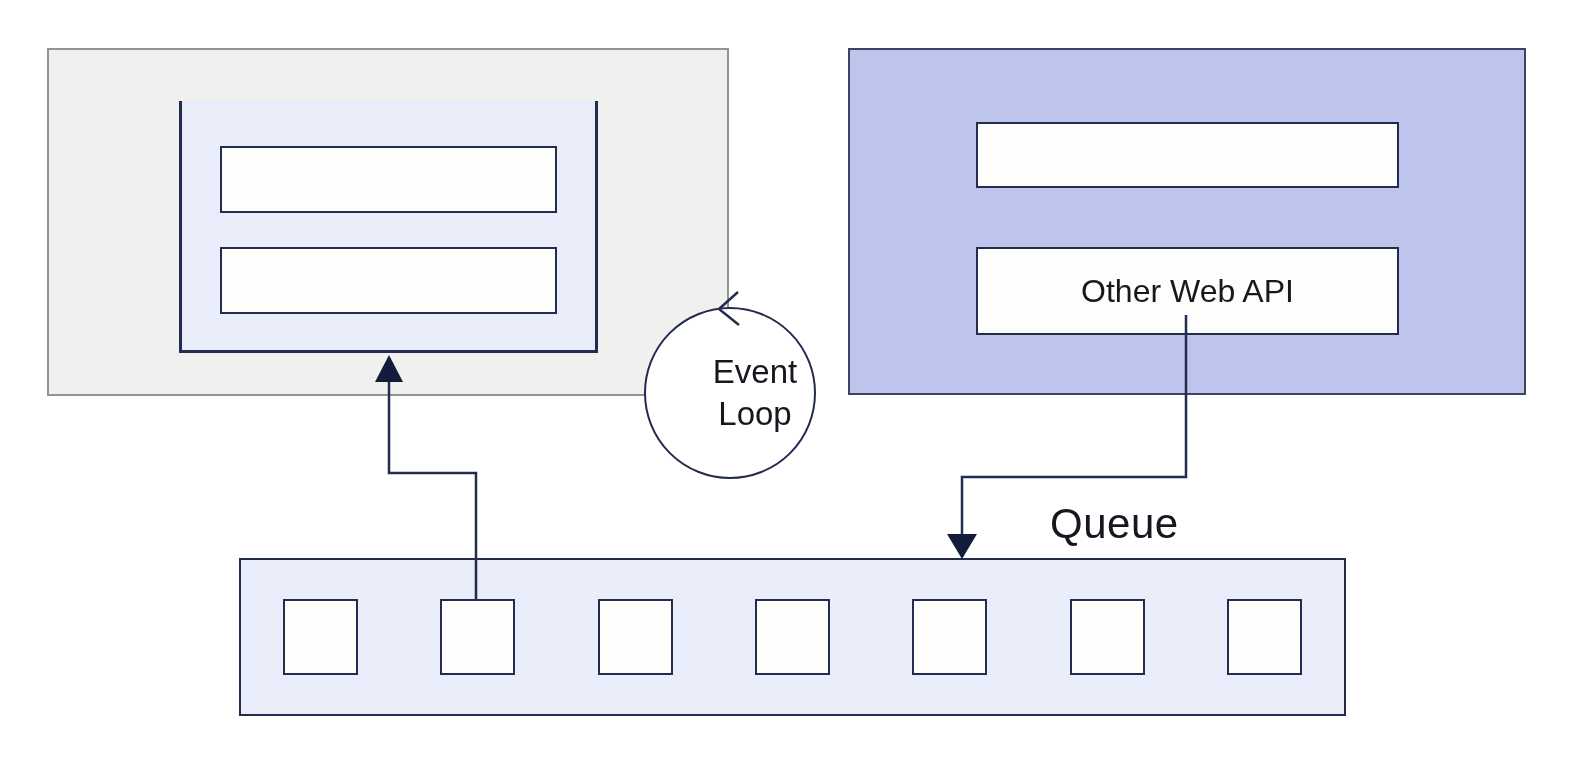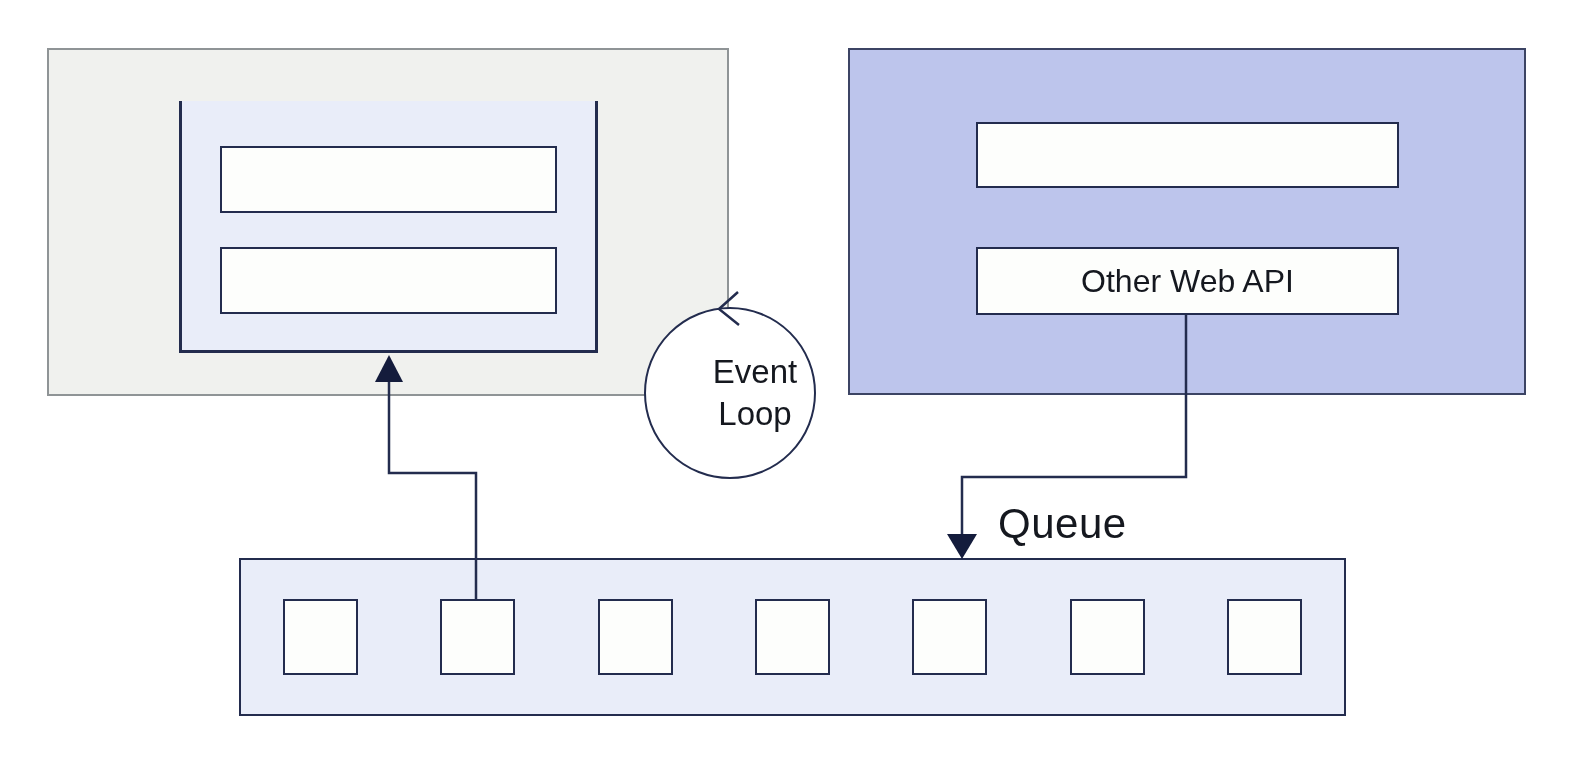--- a/index.html
+++ b/index.html
@@ -34,23 +34,23 @@
     display:flex;align-items:center;justify-content:flex-end;text-align:center;
     font-size:33px;line-height:1.27;}
   .event-circle span{display:block;width:118px;}
   
   .purple-panel{left:848px;top:48px;width:678px;height:347px;
     background:var(--purple_fill);border:2px solid var(--purple_border);}
   .api-row{position:absolute;left:126px;width:423px;
     background:var(--white_fill);border:2px solid var(--line);
     display:flex;align-items:center;justify-content:center;font-size:32px;}
   .api-row.row-top{top:72px;height:66px;}
-  .api-row.row-bottom{top:197px;height:68px;}
+  .api-row.row-bottom{top:197px;height:88px;}
   
-  .queue-label{left:998px;top:500px;font-size:42px;font-weight:500;
+  .queue-label{left:1050px;top:500px;font-size:42px;font-weight:500;
     letter-spacing:0.5px;}
   .queue-bar{left:239px;top:558px;width:1107px;height:158px;
     background:var(--lavender_fill);border:2px solid var(--line);
     display:flex;align-items:center;justify-content:space-between;
     padding:0 42px;}
   .queue-slot{width:75px;height:76px;background:var(--white_fill);
     border:2px solid var(--line);flex:0 0 auto;}
   
   #wires{position:absolute;left:0;top:0;width:1576px;height:764px;
     pointer-events:none;}

